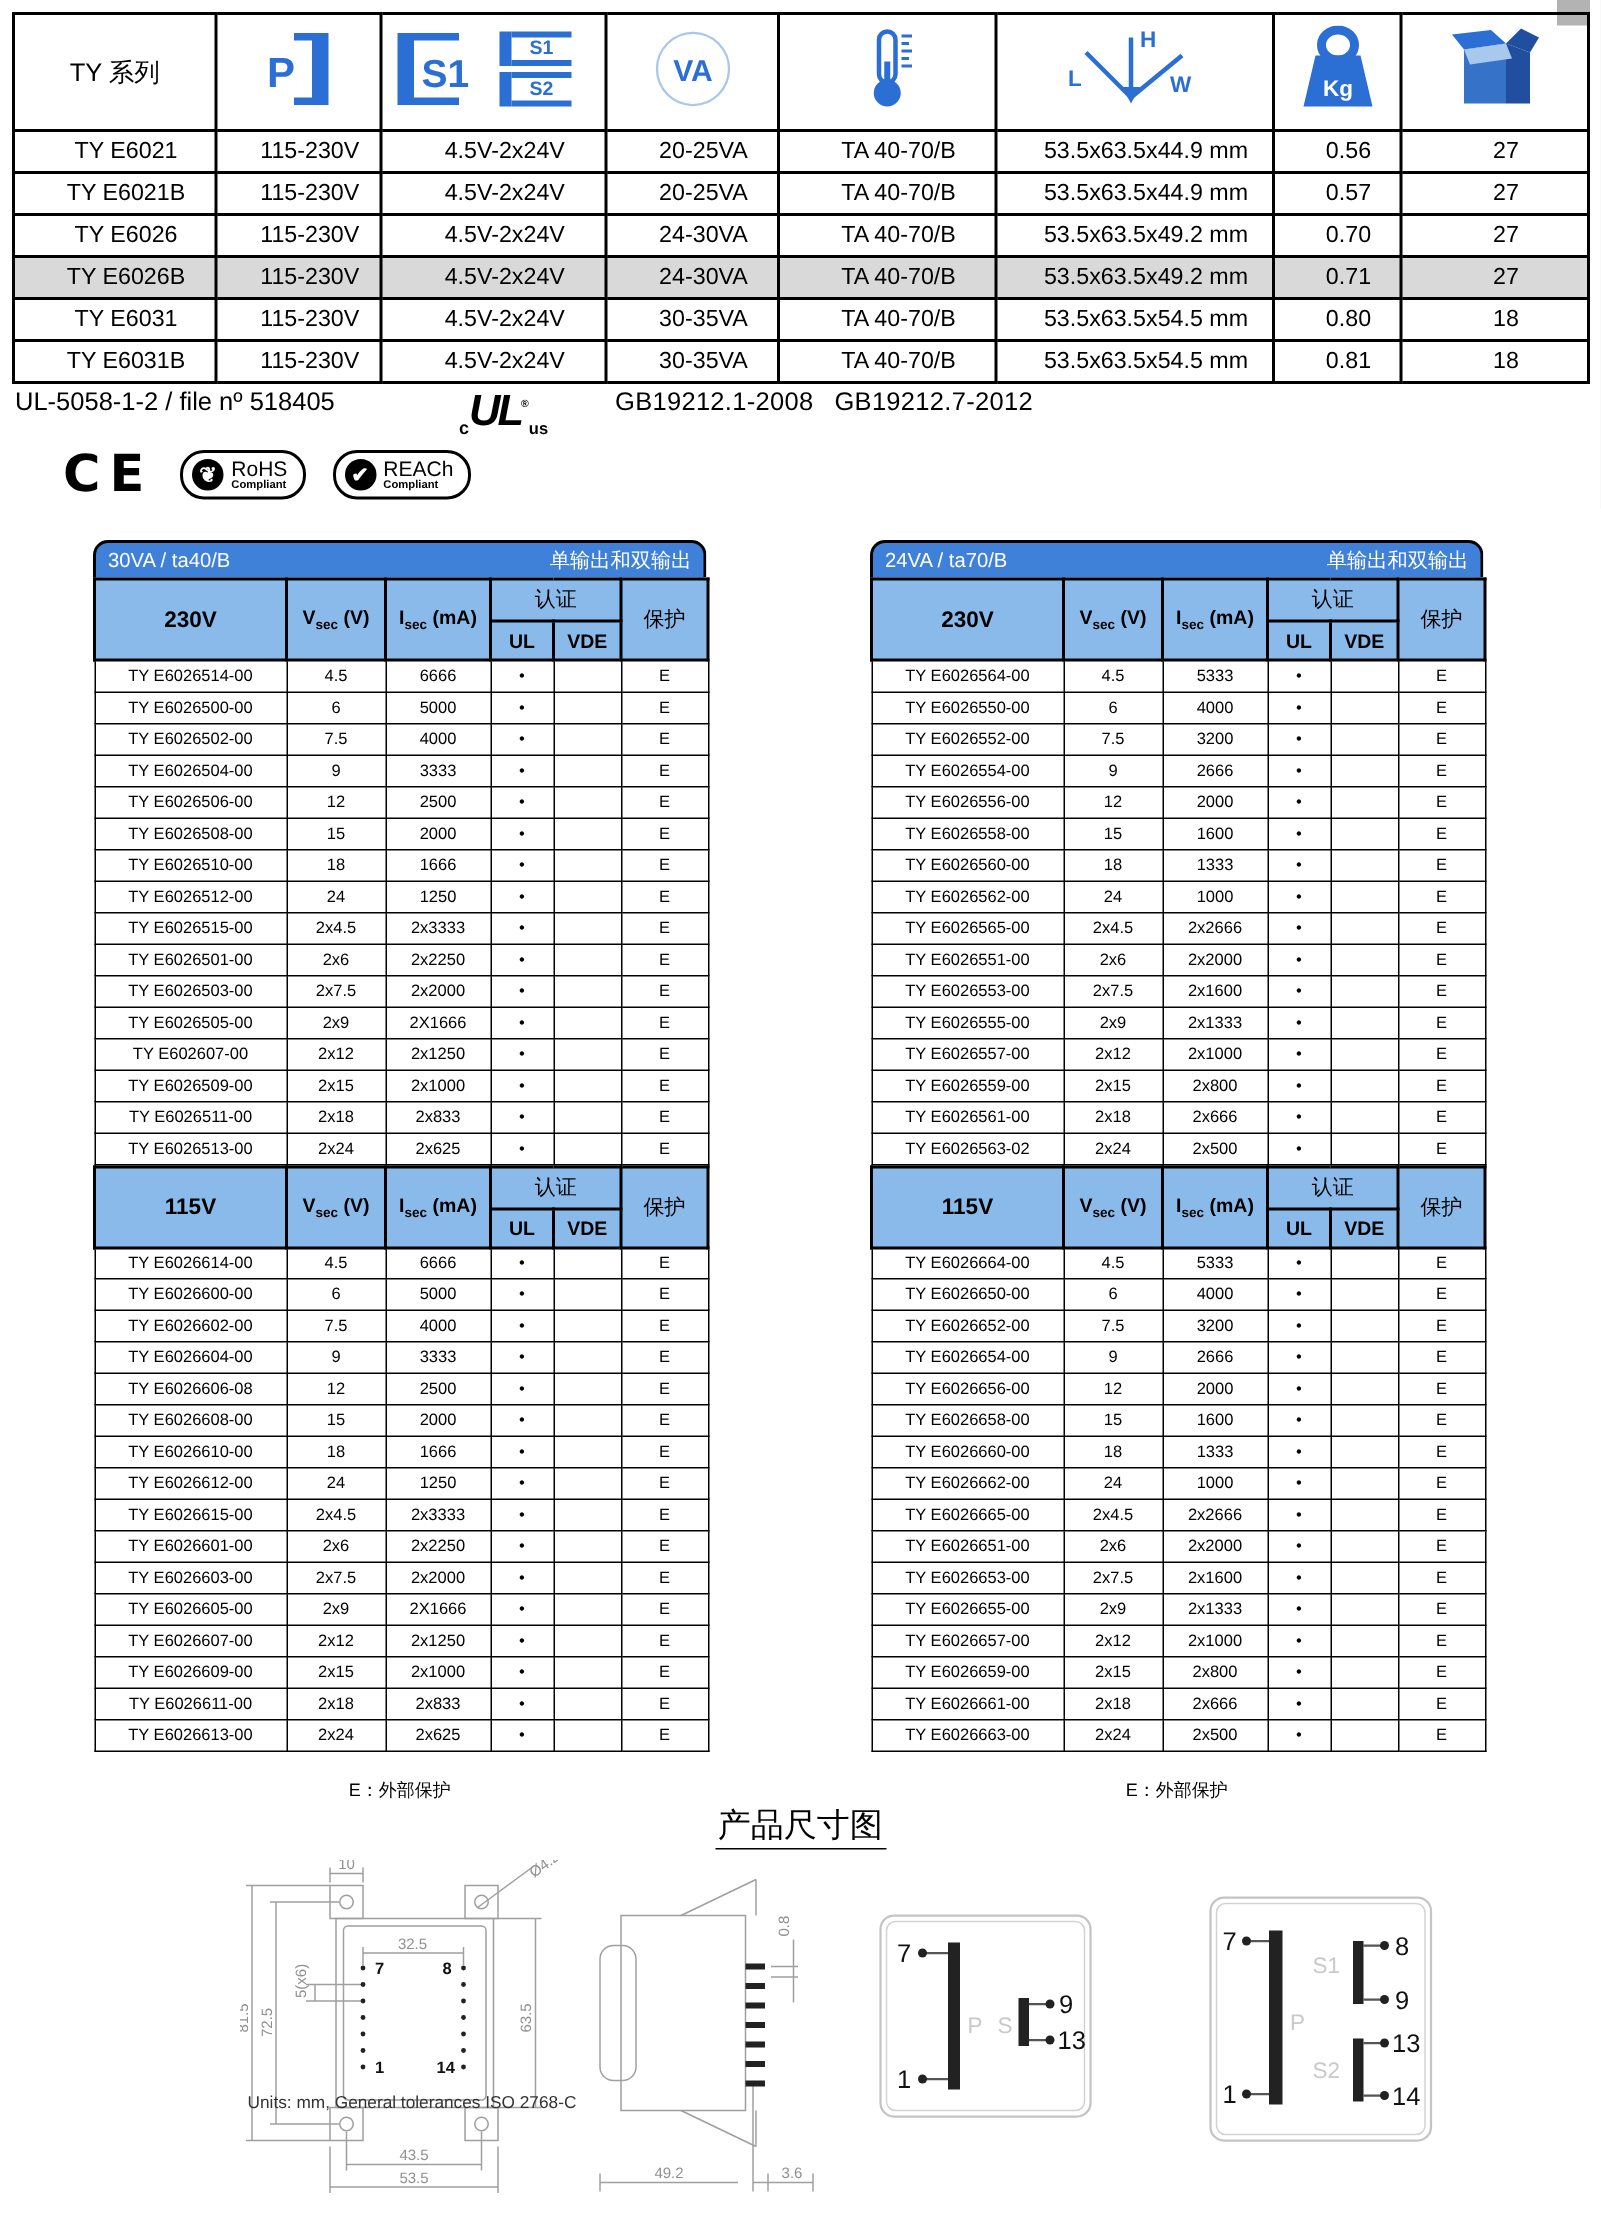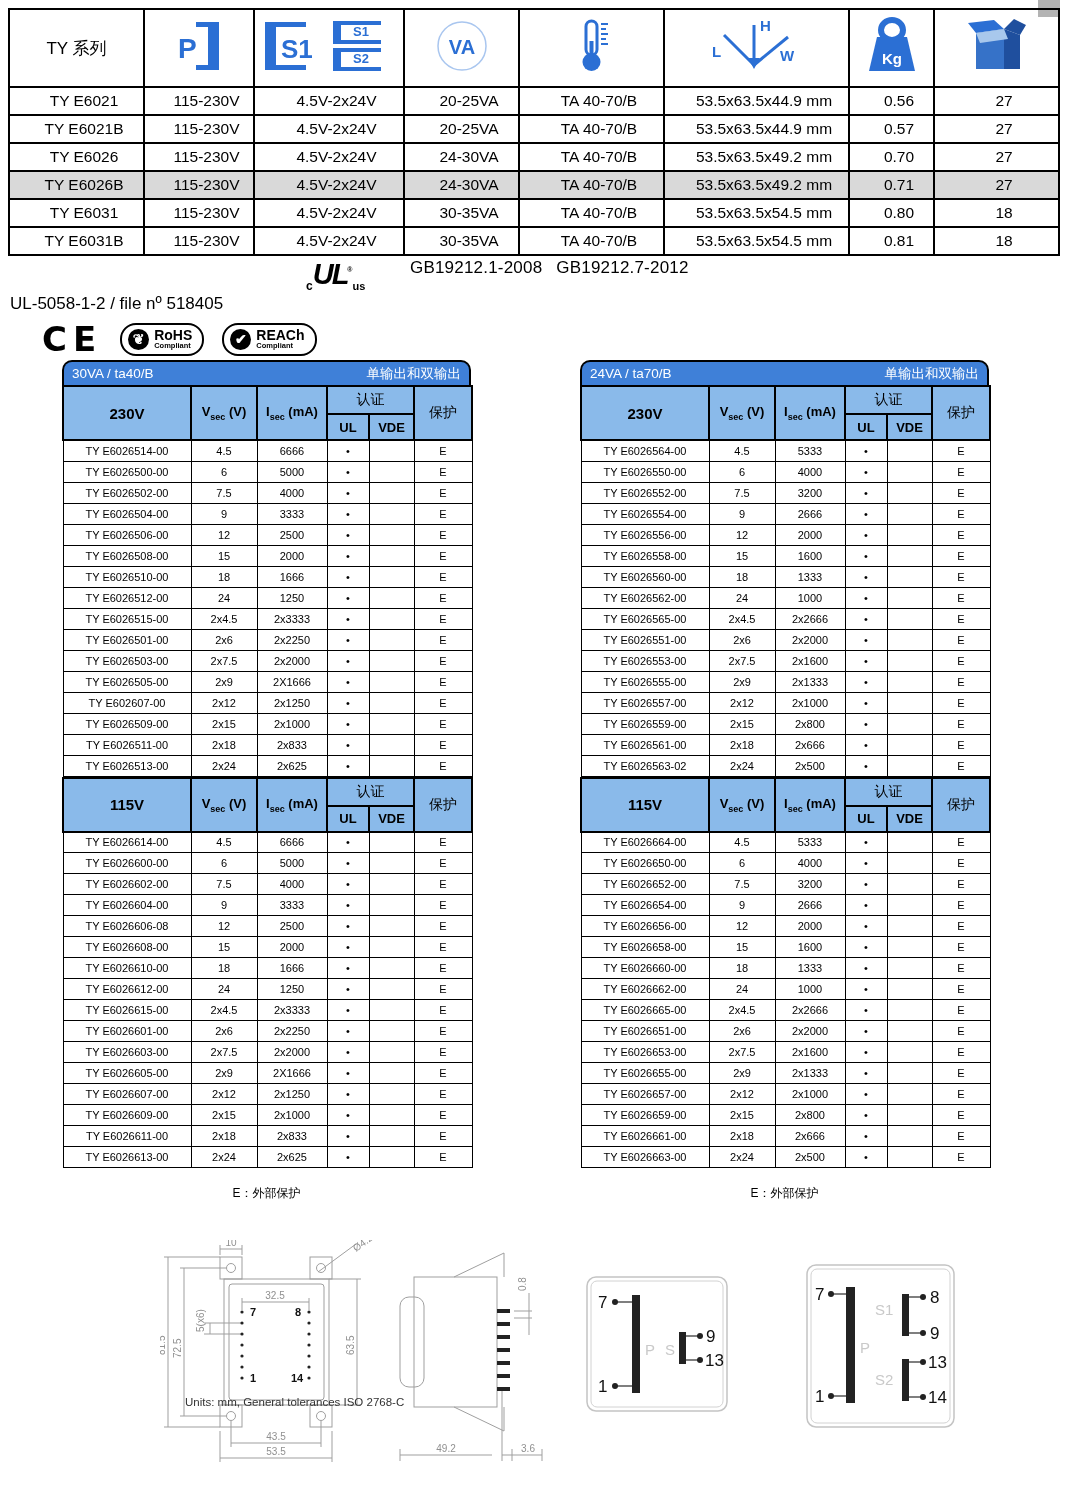--- a/index.html
+++ b/index.html
@@ -13,34 +13,34 @@
   .spec-wrap { position:absolute; top:8px; left:8px; }
   table.spec { border-collapse:collapse; table-layout:fixed; width:1050px; }
   table.spec th, table.spec td { border:2px solid #000; text-align:center; vertical-align:middle; }
   table.spec th { height:78px; font-size:17px; font-weight:normal; color:#000; }
   table.spec td { height:28px; font-size:15.5px; color:#000;padding-left:15px; }
   table.spec tr.hl td { background:#d9d9d9; }
 
   
   .cert { position:absolute; top:258px; left:10px; width:1000px; }
   .cert-line1 { display:flex; align-items:flex-start; gap:14px; font-size:17px; color:#000; }
-  .cert-file { width:270px;margin-top:36px; }
+  .cert-file { width:270px; }
   .cul { position:relative; width:90px; margin-left:12px; font-weight:bold; }
   .cul .c  { font-size:12px; font-weight:bold; position:relative; top:6px; }
   .cul .ul { font-size:29px; font-weight:900; font-style:italic; letter-spacing:-2px; }
   .cul .r  { font-size:7px; position:relative; top:-12px; }
   .cul .us { font-size:11px; font-weight:bold; position:relative; top:6px; }
   .gb { letter-spacing:0.2px; }
   .cert-line2 { display:flex; align-items:center; gap:18px; margin-top:5px; margin-left:32px; }
   .ce { font-size:34px; font-weight:bold; letter-spacing:6px; font-family:"DejaVu Sans", sans-serif; }
   .pill { display:flex; align-items:center; gap:5px; border:2.5px solid #000; border-radius:16px; padding:3px 10px 3px 6px; height:33px; }
   .pill .dot { width:21px; height:21px; border-radius:50%; background:#000; color:#fff; font-size:14px; font-weight:bold;
                display:flex; align-items:center; justify-content:center; }
   .pill .txt { line-height:1; }
-  .pill .txt .big { font-size:14px; font-weight:bold; display:block;text-align:right; }
+  .pill .txt .big { font-size:14px; font-weight:normal; display:block;text-align:right; }
   .pill .txt .sm  { font-size:7.5px; font-weight:bold; display:block; }
 
   
   .ptable { position:absolute; width:409px; }
   .ptable.left  { left:62px;  top:360px; }
   .ptable.right { left:580px; top:360px; }
   .ptitle { display:flex; justify-content:space-between; align-items:center; background:#3f80d8;
             border:2px solid #000; border-bottom:none; border-radius:10px 10px 0 0;
             color:#fff; font-size:13.5px; padding:3px 8px; height:25px;text-align:center; }
   table.pt { border-collapse:collapse; table-layout:fixed; width:409px; }
@@ -54,21 +54,21 @@
   table.pt td { border:1.5px solid #000; height:21px; font-size:11px; text-align:center; color:#000; }
   table.pt sub { font-size:9px; }
   .footnote { position:absolute; font-size:12px; color:#000; }
   .footnote.left  { left:62px;  top:1185px; width:409px; text-align:center; }
   .footnote.right { left:580px; top:1185px; width:409px; text-align:center; }
 
   
   .dim-title { position:absolute; top:1202px; left:0; width:1067px; text-align:center;
                font-family:"DejaVu Serif", serif; font-size:22px; color:#000; }
   .dim-title span { border-bottom:1.5px solid #000; padding:0 2px 2px; }
-  .units-note { position:absolute; top:1396px; left:165px; font-size:11.5px; color:#333;margin-left:20px; }
+  .units-note { position:absolute; top:1396px; left:165px; font-size:11.5px; color:#333; }
 
   svg text { font-family:"Liberation Sans", sans-serif; }
   .dwg { position:absolute; }
   .dwg.front { left:160px; top:1240px; }
   .dwg.side  { left:392px; top:1243px; }
   .dwg.sch1  { left:585px; top:1275px; }
   .dwg.sch2  { left:805px; top:1263px; }
 </style>
 </head>
 <body>
@@ -879,20 +879,23 @@
             <td>•</td>
             <td></td>
             <td>E</td>
           </tr>
         </tbody>
       </table>
     </div>
   <div class="footnote left">E：外部保护</div>
   <div class="footnote right">E：外部保护</div>
 
+  <div class="dim-title">
+    <span>产品尺寸图</span>
+  </div>
 
   <svg class="dwg front" width="262" height="232" viewBox="0 0 262 232">
     <g stroke="#9f9f9f" stroke-width="1" fill="none">
 
       <rect x="60" y="17" width="22" height="22"></rect>
         <rect x="150" y="17" width="22" height="22"></rect>
       <rect x="60" y="165" width="22" height="22"></rect>
         <rect x="150" y="165" width="22" height="22"></rect>
       <circle cx="71" cy="28" r="4.5"></circle>
         <circle cx="161" cy="28" r="4.5"></circle>

